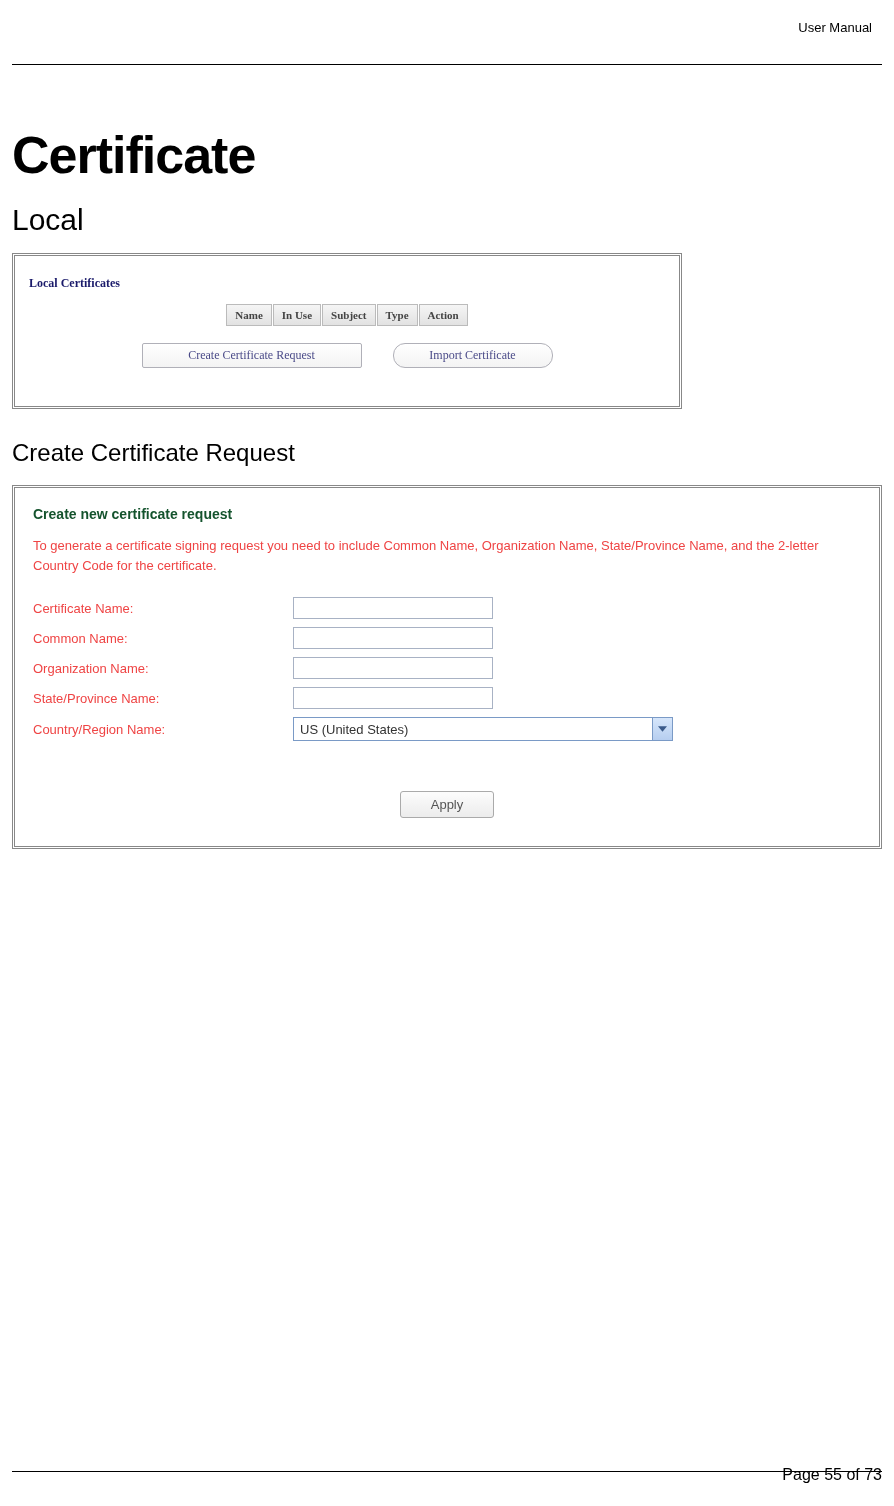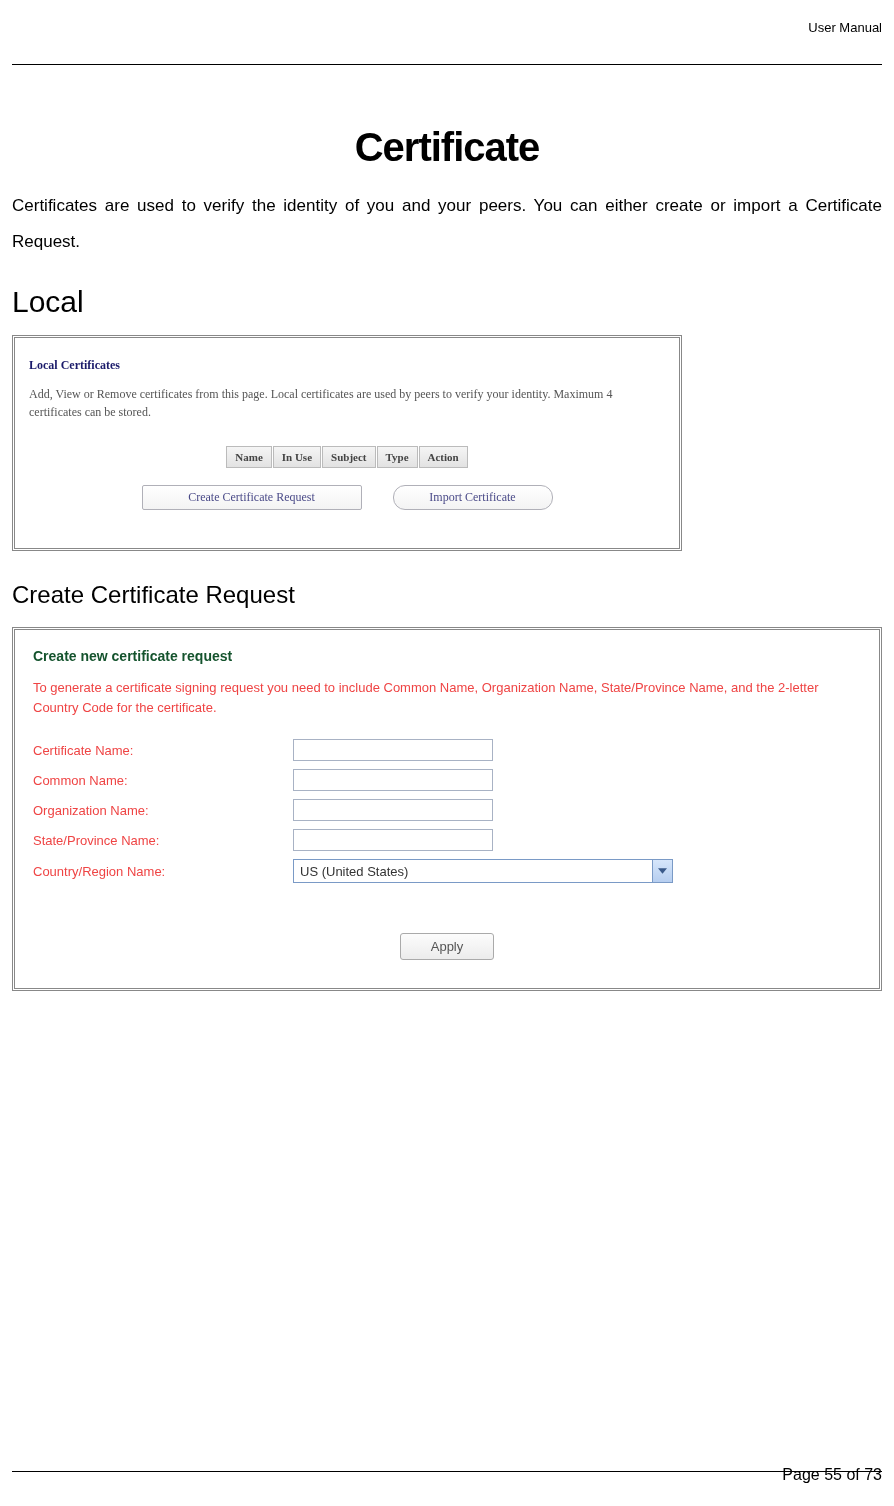--- a/index.html
+++ b/index.html
@@ -12,32 +12,31 @@
     position: relative;
     padding: 24px 12px 0 12px;
   }
   .header-line {
     border-top: 1px solid #000;
     margin-top: 40px;
     position: relative;
   }
   .header-right {
     position: absolute;
-    right: 12px;
+    right: 22px;
     top: 20px;
     font-size: 13px;
   }
   .content { padding: 60px 0 0 0; }
   h1.main-title {
     font-family: "Arial Black", Arial, sans-serif;
     font-weight: 900;
-    font-size: 40px;
+    font-size: 52px;
     letter-spacing: -1px;
     margin-bottom: 18px;
-    text-align: center;
   }
   p.intro {
     font-size: 17px;
     line-height: 2.1;
     text-align: justify;
     margin-bottom: 26px;
   }
   h2.sub {
     font-size: 30px;
     font-weight: 400;
@@ -158,27 +157,25 @@
   }
 </style>
 </head>
 <body>
 
 <div class="header-right">User Manual</div>
 <div class="header-line"></div>
 
 <div class="content">
   <h1 class="main-title">Certificate</h1>
-  <p class="intro">Certificates are used to verify the identity of you and your peers. You can either create or import a Certificate Request.</p>
 
   <h2 class="sub">Local</h2>
 
   <div class="panel1">
     <div class="pt">Local Certificates</div>
-    <div class="pd">Add, View or Remove certificates from this page. Local certificates are used by peers to verify your identity. Maximum 4 certificates can be stored.</div>
     <table class="tbl">
       <tbody>
           <tr>
         <th>Name</th>
         <th>In Use</th>
         <th>Subject</th>
         <th>Type</th>
         <th>Action</th>
       </tr>
     </tbody>

